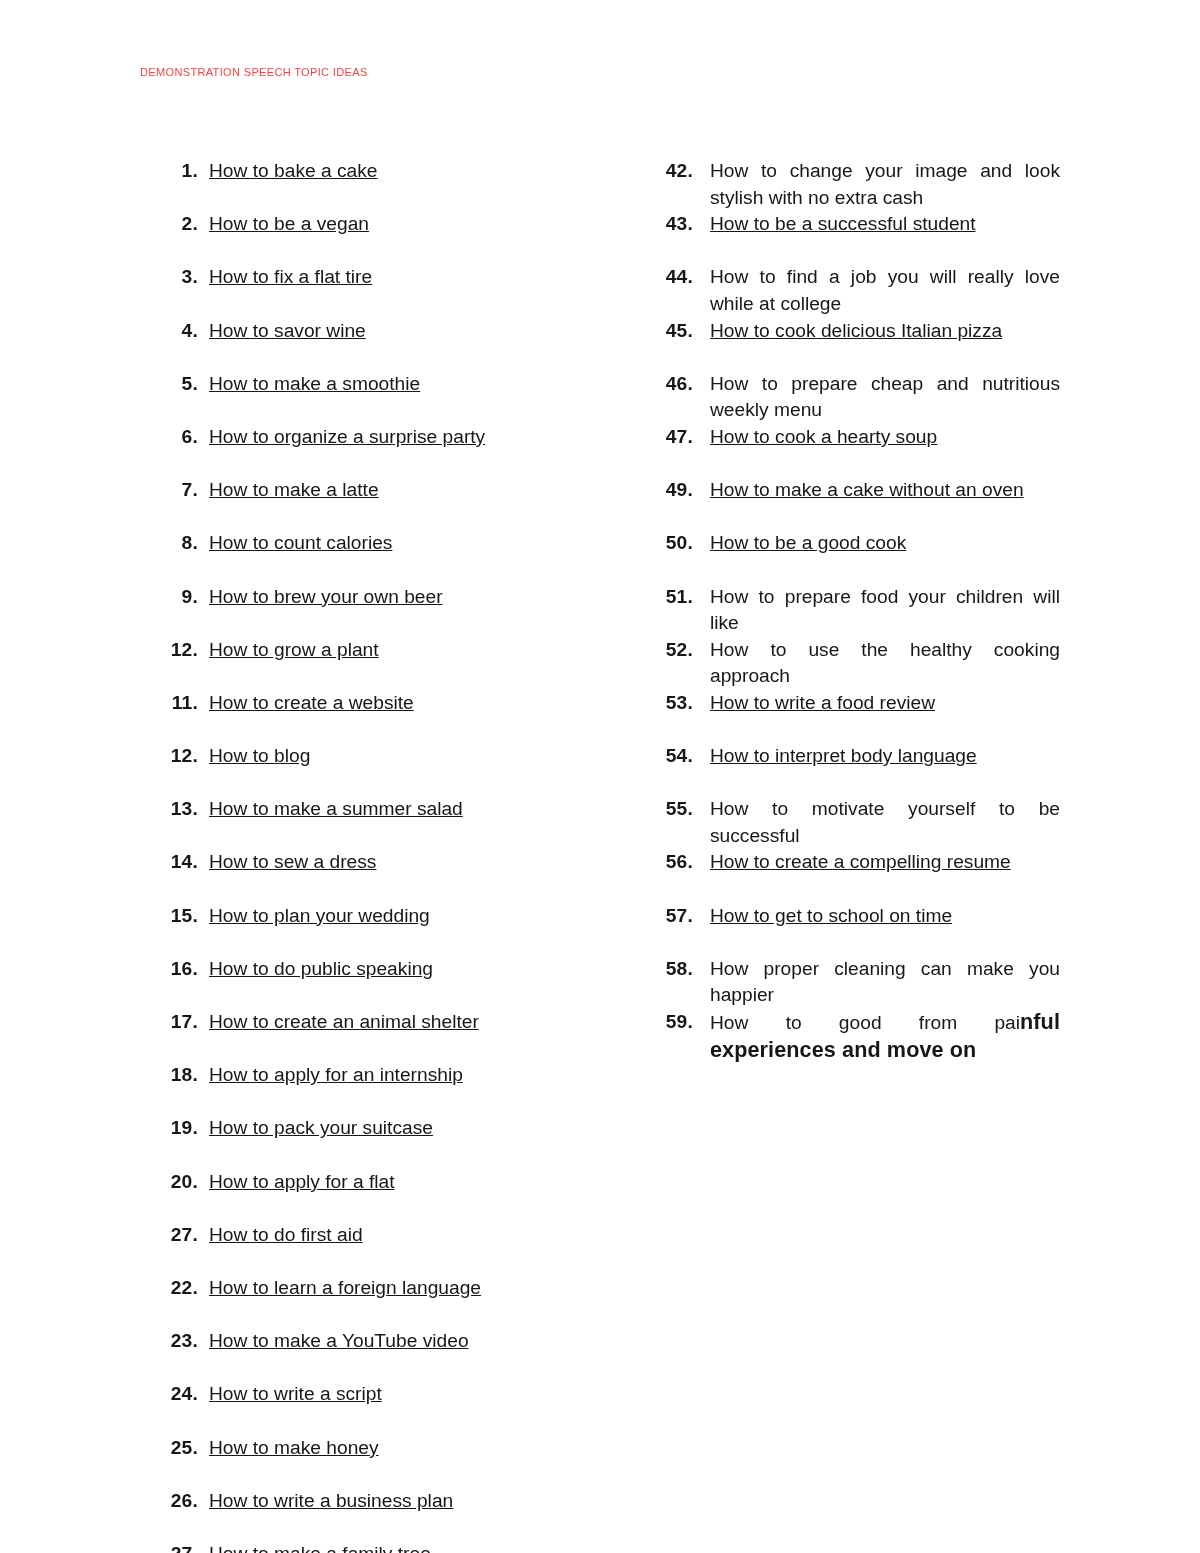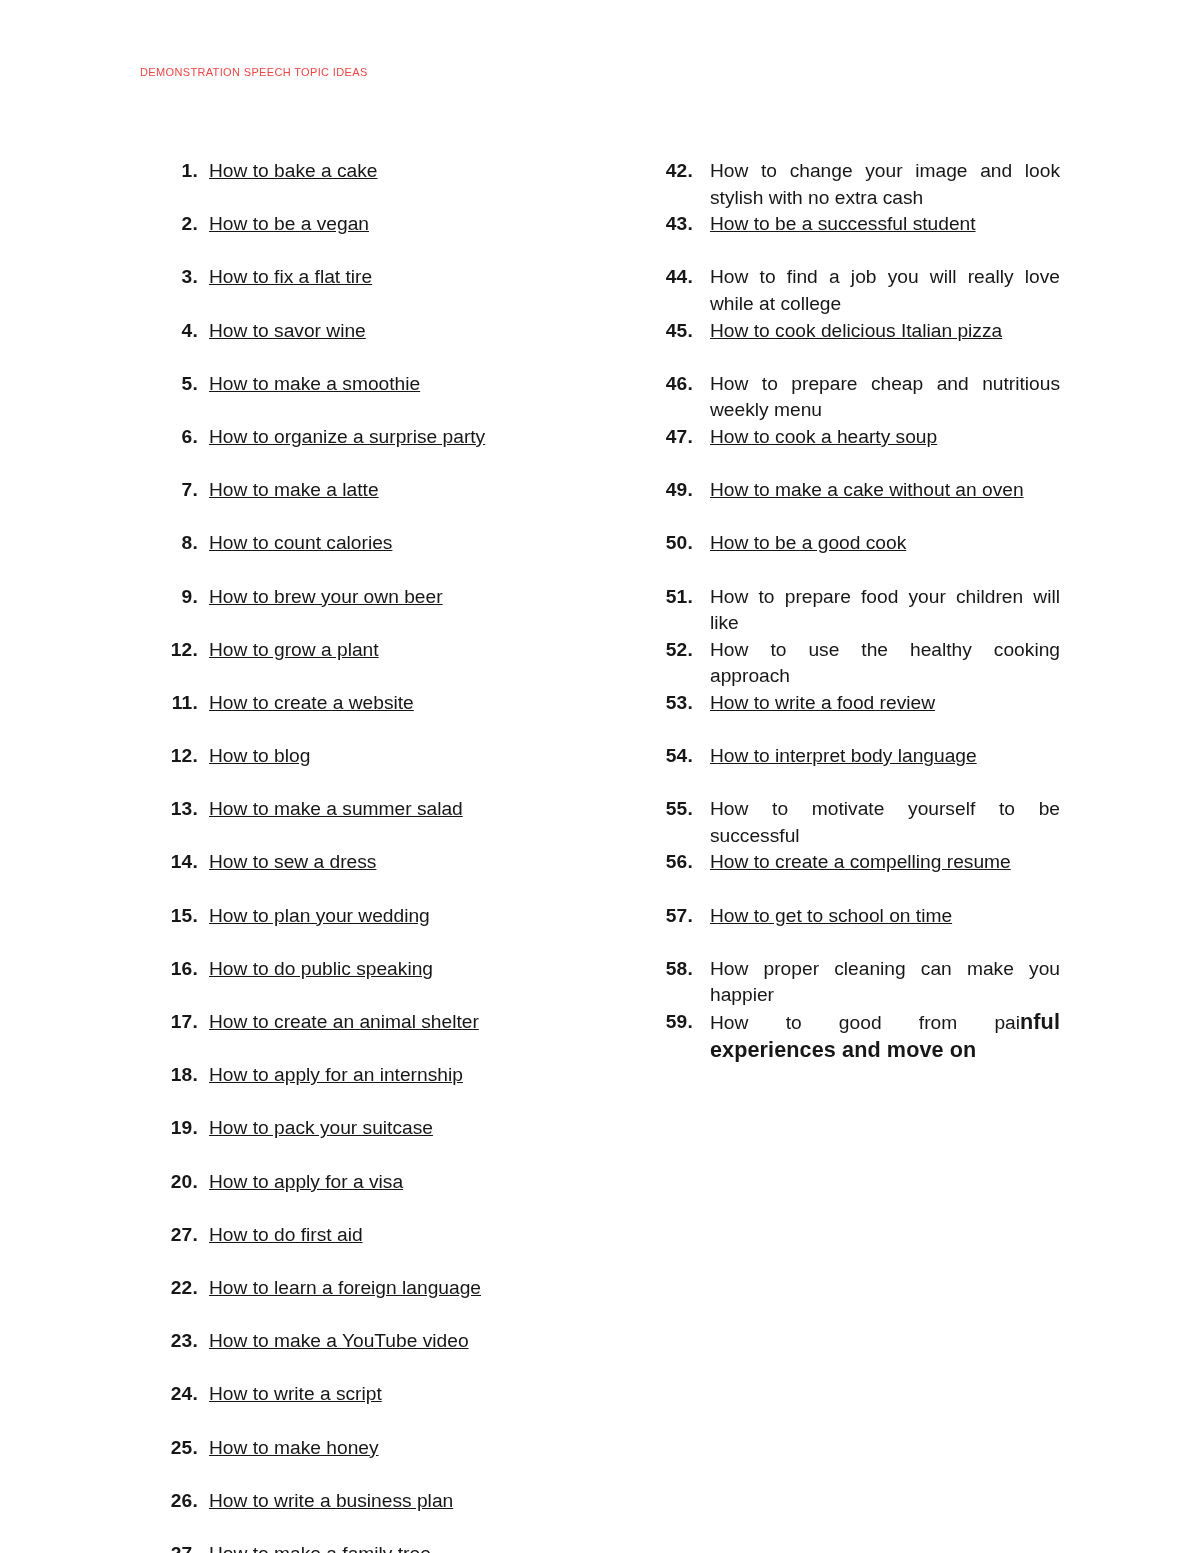--- a/index.html
+++ b/index.html
@@ -193,21 +193,21 @@
           <li class="topic-item">
             <span class="item-number">18.</span>
             <span class="item-text single">How to apply for an internship</span>
           </li>
           <li class="topic-item">
             <span class="item-number">19.</span>
             <span class="item-text single">How to pack your suitcase</span>
           </li>
           <li class="topic-item">
             <span class="item-number">20.</span>
-            <span class="item-text single">How to apply for a visa</span>
+            <span class="item-text single">How to apply for a flat</span>
           </li>
           <li class="topic-item">
             <span class="item-number">27.</span>
             <span class="item-text single">How to do first aid</span>
           </li>
           <li class="topic-item">
             <span class="item-number">22.</span>
             <span class="item-text single">How to learn a foreign language</span>
           </li>
           <li class="topic-item">

